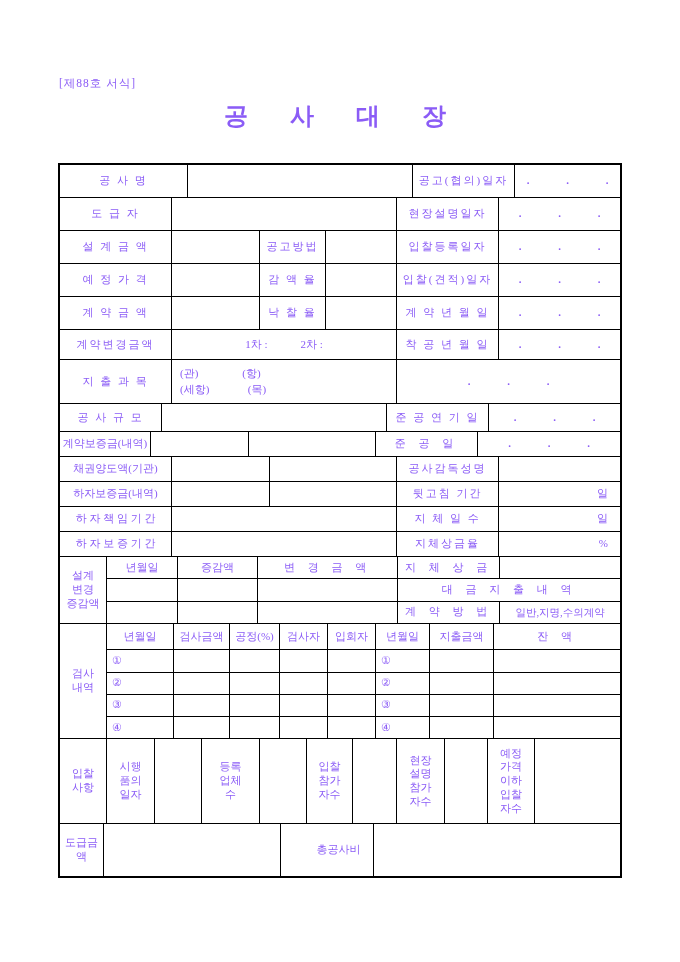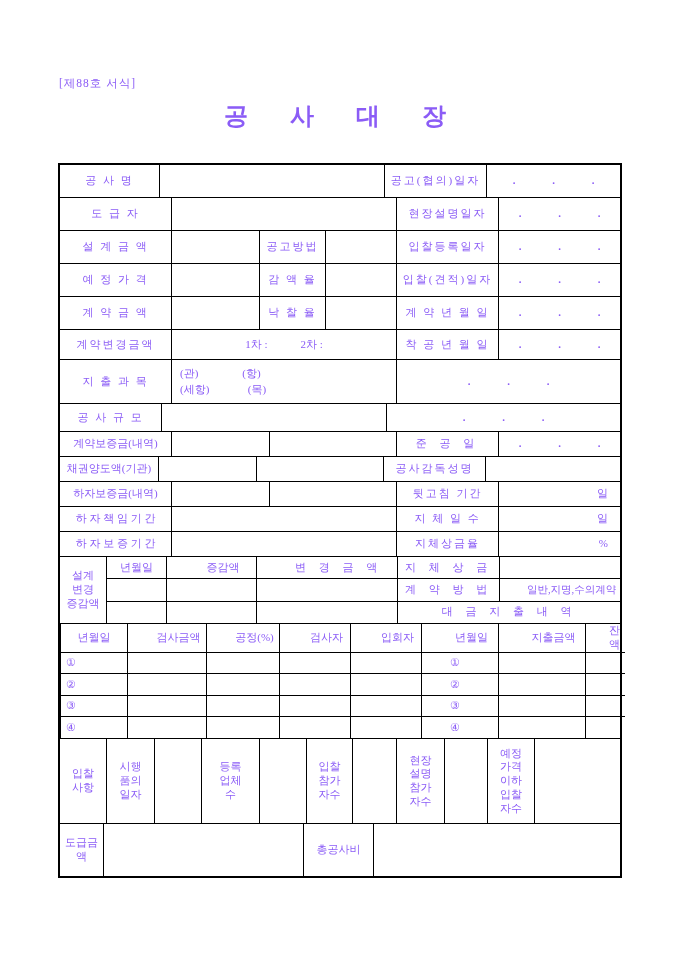--- a/index.html
+++ b/index.html
@@ -33,36 +33,36 @@
   .c.last { border-right:none; flex:1; }
   .lab { letter-spacing:2px; text-align:center; }
   .sp  { letter-spacing:5px; }
   .dots { word-spacing:34px; font-weight:bold; }
   .unit { justify-content:flex-end; padding-right:12px; }
   .pl { white-space:pre-line; text-align:center; }
   .pre { white-space:pre; }
   .two-line { flex-direction:column; align-items:flex-start; justify-content:center; padding-left:8px; gap:2px; }
   .two-line div { white-space:pre; }
   .vcol { display:flex; flex-direction:column; }
-  .subrow { display:flex; flex:1; border-bottom:1px solid #000;gap:23px; }
+  .subrow { display:flex; flex:1; border-bottom:1px solid #000; }
   .subrow:last-child { border-bottom:none; }
   .small { font-size:10.5px; letter-spacing:0; }
   .mark { justify-content:flex-start; padding-left:5px; }
 </style>
 </head>
 <body>
 
 <div class="page">
   <div class="formno">[제88호 서식]</div>
   <div class="title">공  사  대  장</div>
 
   <div class="tbl">
 
     <div class="row" style="height:33px">
-      <div class="c lab" style="width:100px">공 사 명</div>
+      <div class="c lab" style="width:128px">공 사 명</div>
       <div class="c" style="width:225px"></div>
       <div class="c lab" style="width:102px">공고(협의)일자</div>
       <div class="c last dots">. . .</div>
     </div>
 
     <div class="row" style="height:33px">
       <div class="c lab" style="width:112px">도 급 자</div>
       <div class="c" style="width:225px"></div>
       <div class="c lab" style="width:102px">현장설명일자</div>
       <div class="c last dots">. . .</div>
@@ -107,33 +107,34 @@
       <div class="c two-line" style="width:225px">
         <div>(관)                (항)</div>
         <div>(세항)              (목)</div>
       </div>
       <div class="c last dots">. . .</div>
     </div>
 
     <div class="row" style="height:28px">
       <div class="c lab" style="width:102px">공 사 규 모</div>
       <div class="c" style="width:225px"></div>
-      <div class="c last dots">. . .</div>
-    </div>
-
-    <div class="row" style="height:25px">
-      <div class="c lab" style="width:112px;letter-spacing:0">계약보증금(내역)</div>
+      <div class="c lab" style="width:102px">준 공 연 기 일</div>
+      <div class="c last dots">. . .</div>
+    </div>
+
+    <div class="row" style="height:25px">
+      <div class="c lab" style="width:91px;letter-spacing:0">계약보증금(내역)</div>
       <div class="c" style="width:98px"></div>
       <div class="c" style="width:127px"></div>
       <div class="c lab sp" style="width:102px">준  공  일</div>
       <div class="c last dots">. . .</div>
     </div>
 
     <div class="row" style="height:25px">
-      <div class="c lab" style="width:99px;letter-spacing:0">채권양도액(기관)</div>
+      <div class="c lab" style="width:112px;letter-spacing:0">채권양도액(기관)</div>
       <div class="c" style="width:98px"></div>
       <div class="c" style="width:127px"></div>
       <div class="c lab" style="width:102px">공사감독성명</div>
       <div class="c last"></div>
     </div>
 
     <div class="row" style="height:25px">
       <div class="c lab" style="width:112px;letter-spacing:0">하자보증금(내역)</div>
       <div class="c" style="width:98px"></div>
       <div class="c" style="width:127px"></div>
@@ -175,25 +176,25 @@
           <div class="c" style="width:80px"></div>
           <div class="c" style="width:139px;border-right:none"></div>
         </div>
       </div>
       <div class="vcol" style="flex:1;border-left:1px solid #000">
         <div class="subrow">
           <div class="c lab sp" style="width:102px">지 체 상 금</div>
           <div class="c last"></div>
         </div>
         <div class="subrow">
+          <div class="c last sp" style="border-right:none">대 금 지 출 내 역</div>
+        </div>
+        <div class="subrow">
           <div class="c lab sp" style="width:102px">계 약 방 법</div>
           <div class="c last small">일반,지명,수의계약</div>
-        </div>
-        <div class="subrow">
-          <div class="c last sp" style="border-right:none">대 금 지 출 내 역</div>
         </div>
       </div>
     </div>
 
     <div class="row" style="height:115px">
       <div class="c pl" style="width:47px">검사
 내역</div>
       <div class="vcol" style="flex:1">
         <div class="subrow" style="flex:1.2">
           <div class="c" style="width:67px">년월일</div>

